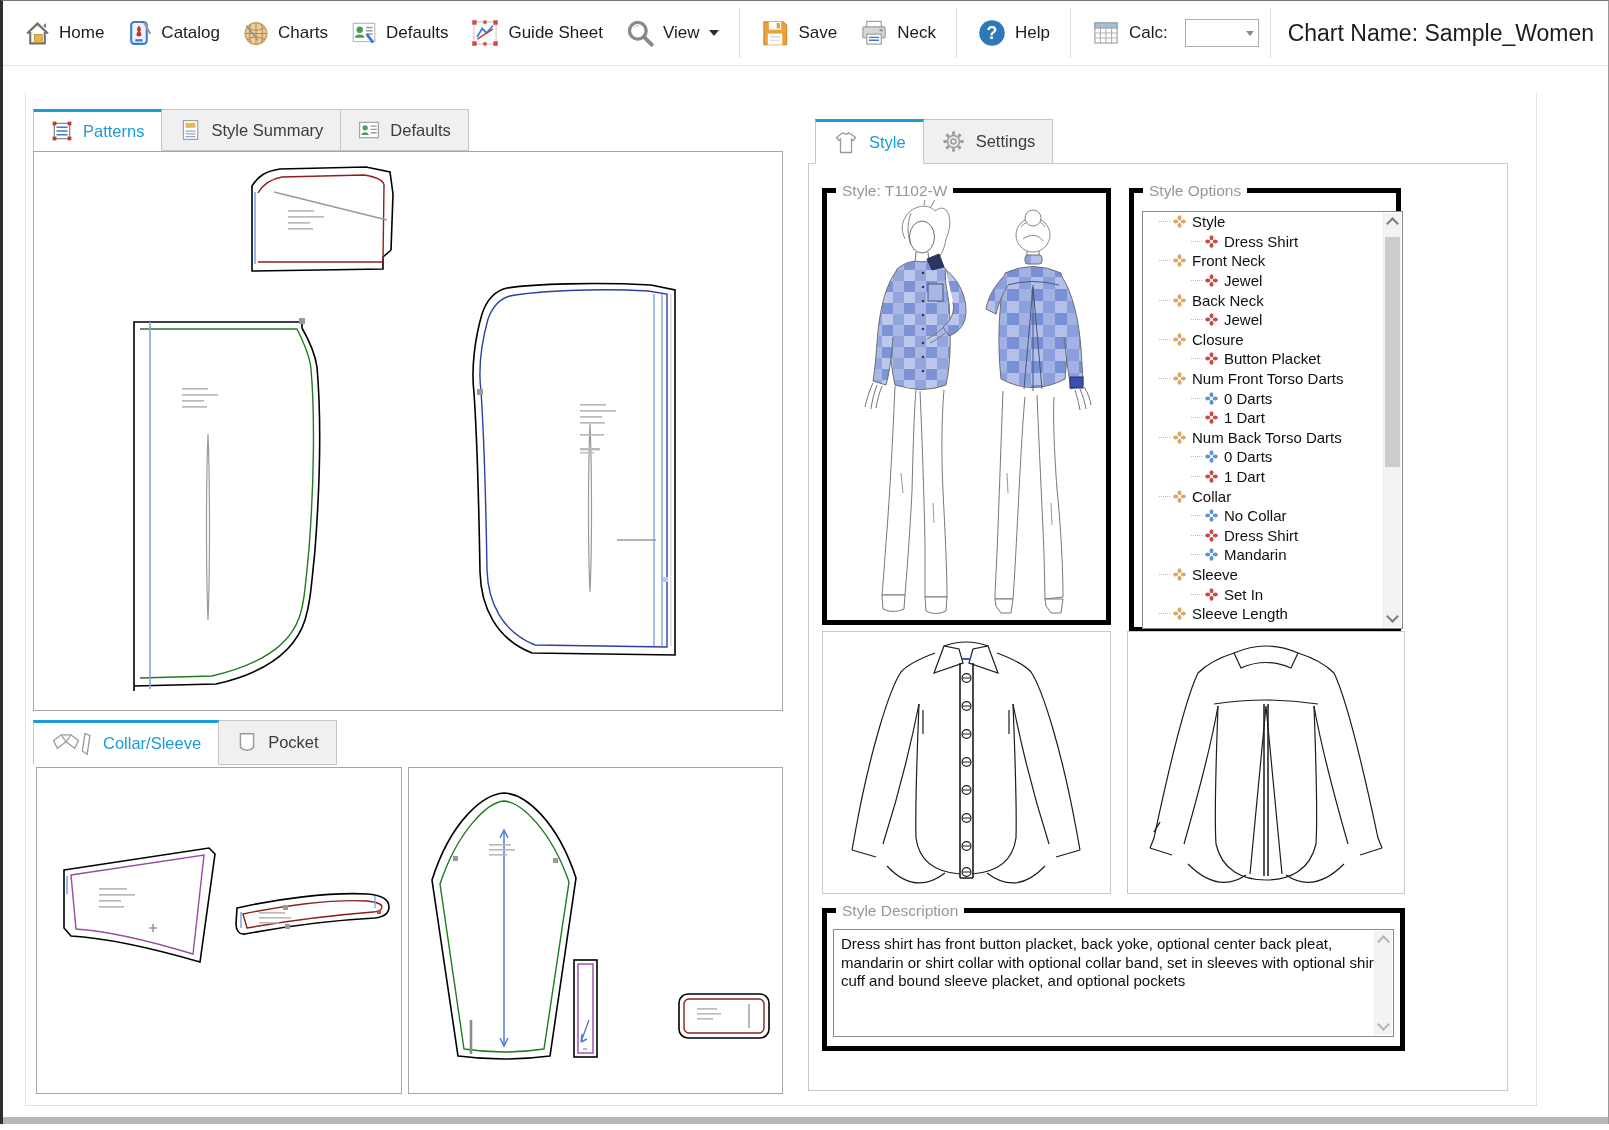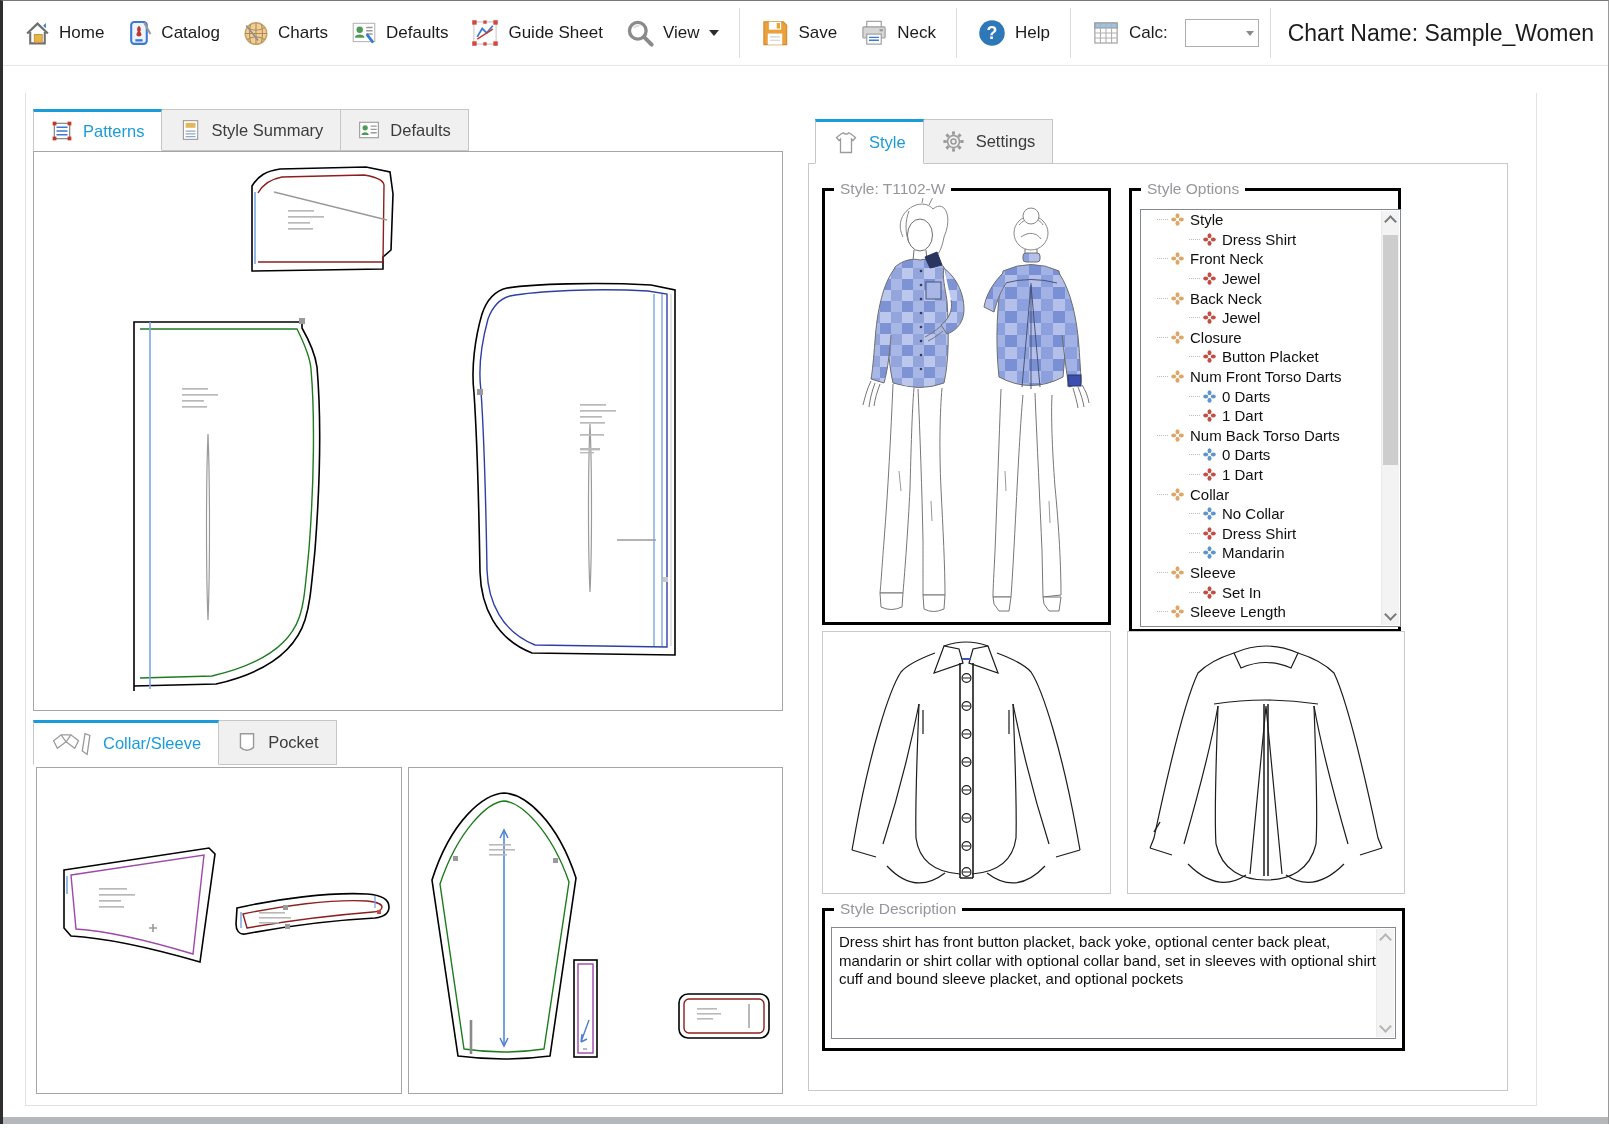--- a/index.html
+++ b/index.html
@@ -26,21 +26,21 @@
        border:1px solid #c6c6c6;border-left:none;color:#3c3c3c;font-size:16.5px;height:42px;box-sizing:border-box;}
   .tab:first-child{border-left:1px solid #c6c6c6;}
   .tab.active{background:#fff;border-top:3px solid #1a9cd8;border-bottom:1px solid #fff;color:#1a9cd8;}
   .tabs.tall .tab{height:45px;}
   
   .box{position:absolute;background:#fff;border:1px solid #a6a6a6;box-sizing:border-box;}
   .outer-faint{position:absolute;left:22px;top:92px;width:1510px;height:1012px;
                border:1px solid #e2e2e2;border-top:none;z-index:0;}
   .rcontainer{position:absolute;left:805px;top:162px;width:700px;height:928px;
               border:1px solid #c9c9c9;background:#fff;box-sizing:border-box;z-index:1;}
-  .groupbox{position:absolute;border:3px solid #000000;box-sizing:border-box;background:#fff;}
+  .groupbox{position:absolute;border:5px solid #000000;box-sizing:border-box;background:#fff;}
   .legend{position:absolute;top:-11px;left:9px;background:#fff;padding:0 6px;color:#95979b;
           font-size:15.5px;white-space:nowrap;z-index:2;}
   
   .listbox{position:absolute;left:8px;top:18px;width:259px;height:416px;border:1px solid #83898f;
            background:#fff;overflow:hidden;}
   .listbox::before{content:"";position:absolute;left:21px;top:5px;bottom:8px;width:1px;
            background:repeating-linear-gradient(to bottom,#c4c4c4 0 1px,transparent 1px 3px);}
   .trow{display:flex;align-items:center;height:19.6px;padding-left:16px;position:relative;background:#fff;}
   .trow.child{padding-left:48px;}
   .stub{width:11px;border-top:1px dotted #bdbdbd;margin-right:3px;flex:none;}

